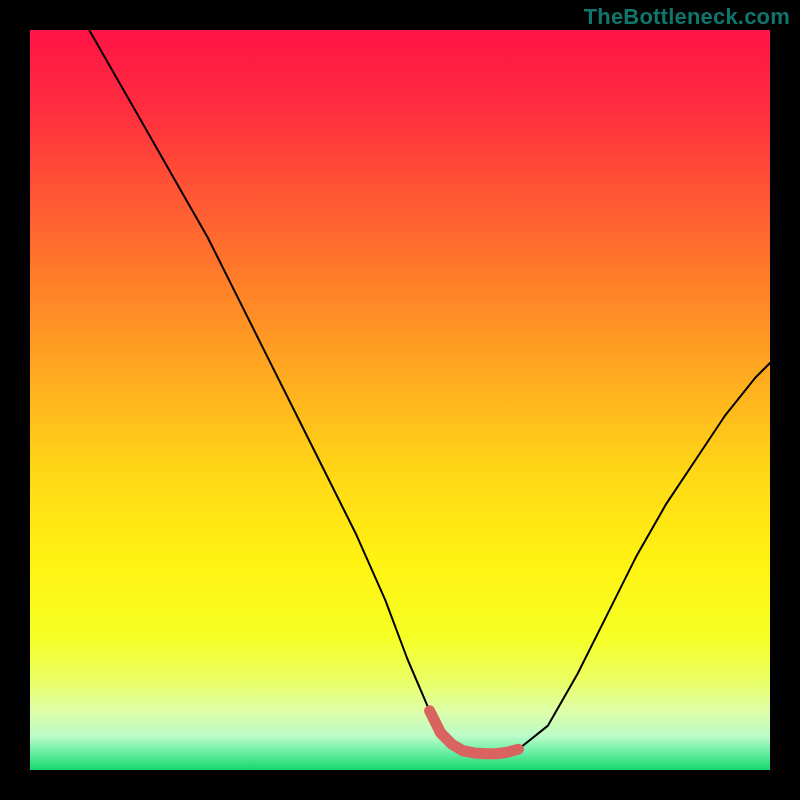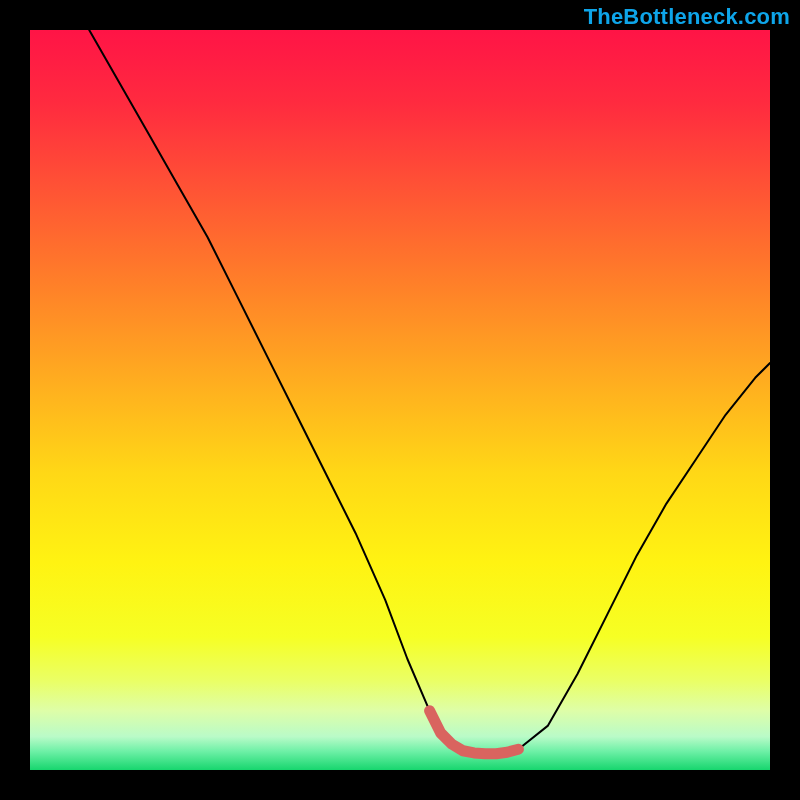--- a/index.html
+++ b/index.html
@@ -28,21 +28,21 @@
     width: 100%;
     height: 100%;
     display: block;
   }
   .watermark {
     position: absolute;
     top: 4px;
     right: 10px;
     font-size: 22px;
     font-weight: bold;
-    color: #0ea5e9;
+    color: #0f766e;
     letter-spacing: 0.2px;
     user-select: none;
   }
 </style>
 </head>
 <body>
 
 <div class="outer">
   <div class="plot">
     <svg viewBox="0 0 740 740" preserveAspectRatio="none">

